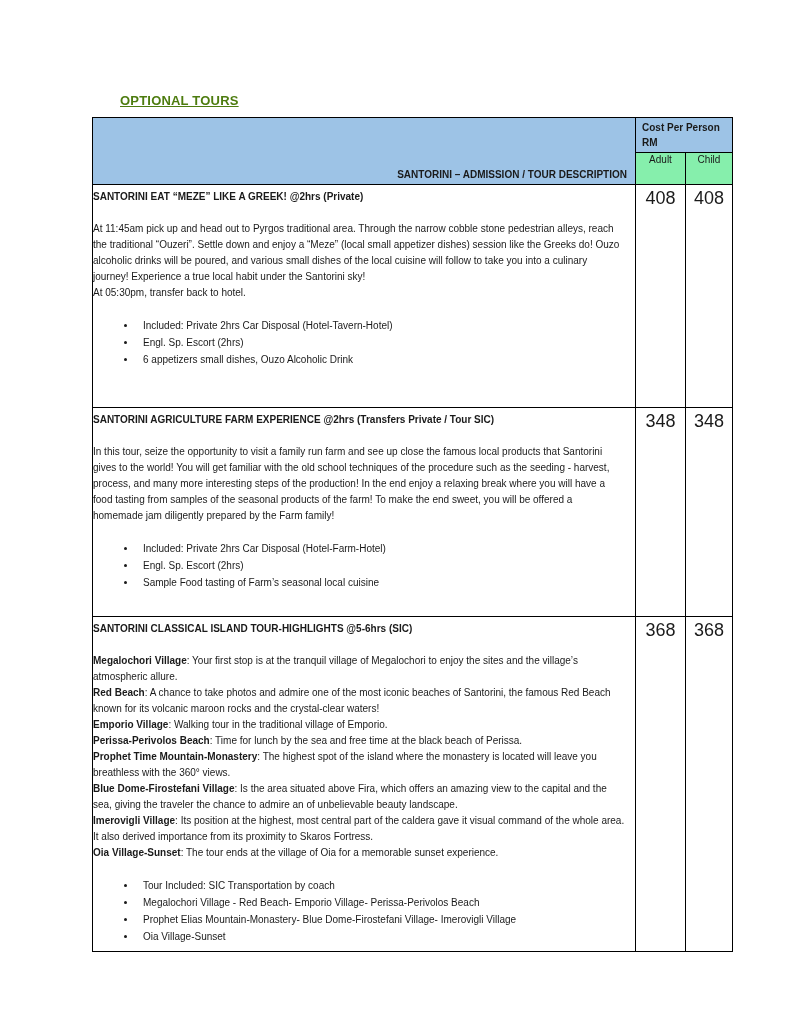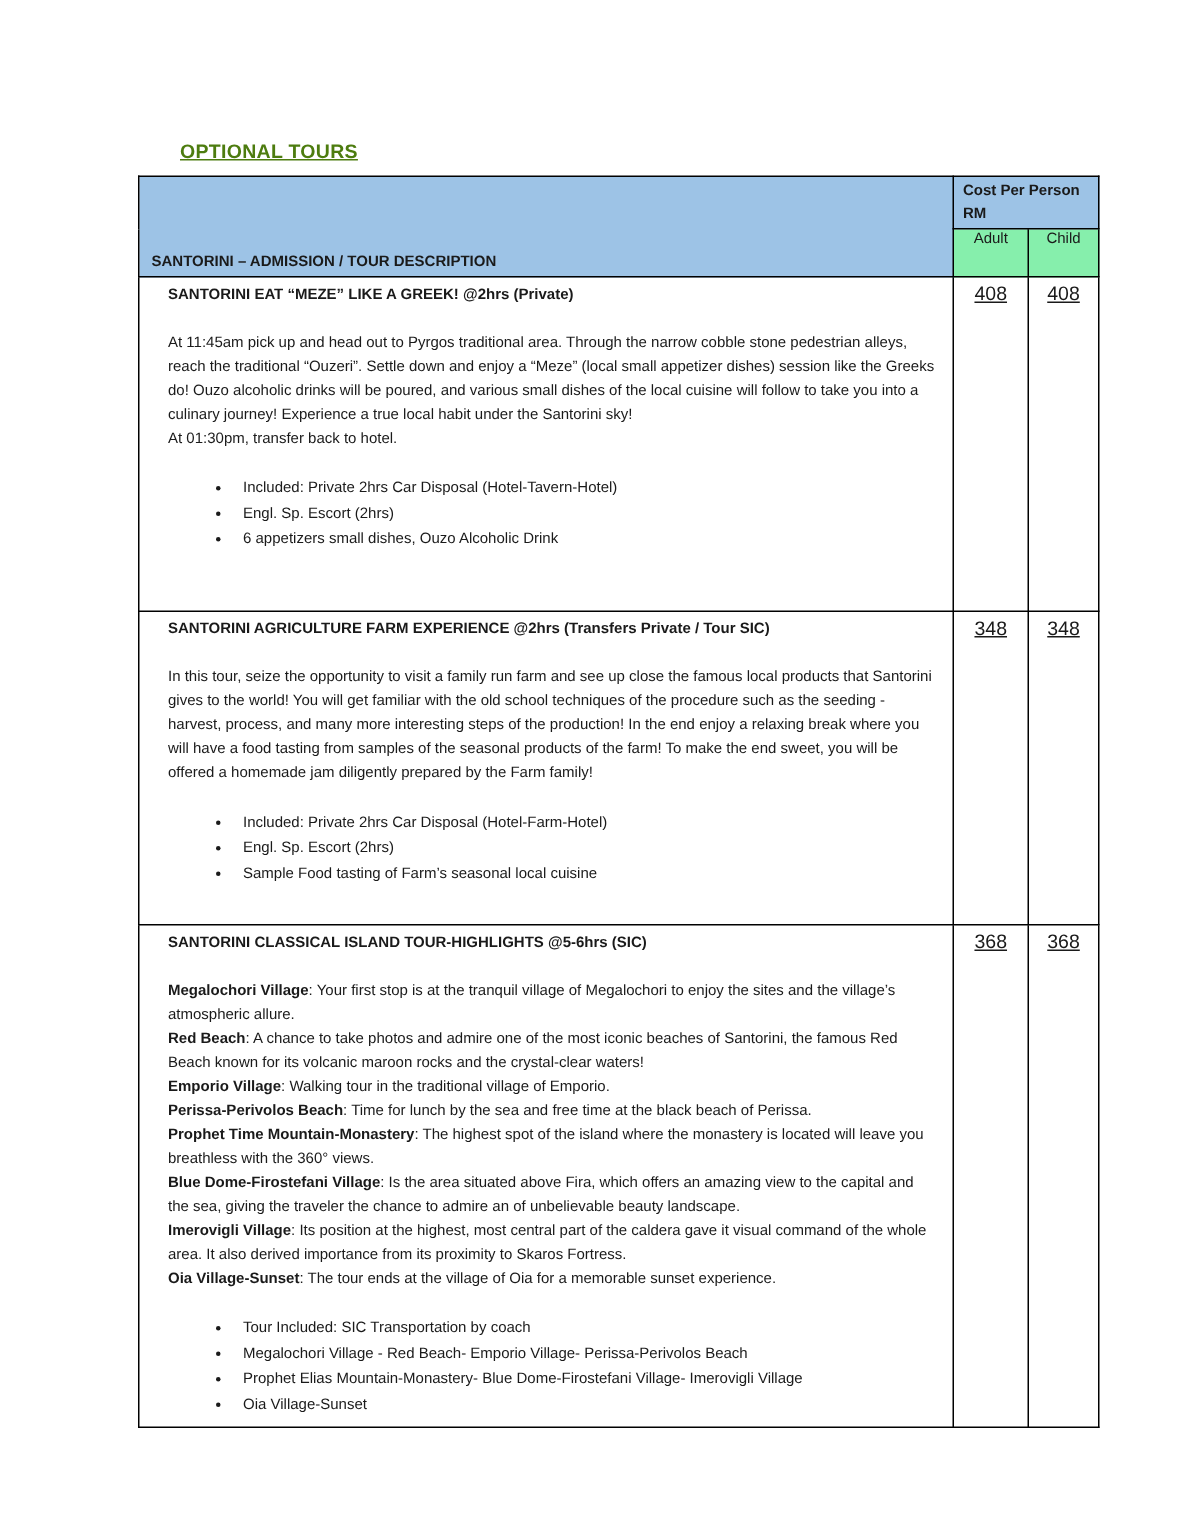--- a/index.html
+++ b/index.html
@@ -33,46 +33,45 @@
     font-size: 10px;
     vertical-align: top;
   }
   col.c-desc  { width: 543px; }
   col.c-adult { width: 50px; }
   col.c-child { width: 47px; }
 
   th.desc-header {
     background: #9DC3E6;
     vertical-align: bottom;
-    text-align: left;
+    text-align: right;
     padding: 3px 8px 4px 8px;
     font-weight: bold;
     height: 51px;
   }
   th.cost-header {
     background: #9DC3E6;
     text-align: left;
     padding: 2px 6px;
     font-weight: bold;
     line-height: 15px;
     height: 34px;
   }
   th.col-header {
     background: #86efac;
     text-align: center;
     padding: 1px 2px;
     font-weight: normal;
     height: 32px;
   }
-  td.desc-cell { padding: 4px 10px 6px 19px; margin-top: 16px; }
+  td.desc-cell { padding: 4px 10px 6px 0; margin-top: 16px; }
   td.price-cell {
     text-align: center;
     padding-top: 3px;
-    font-size: 13px;
-    text-decoration: underline;
+    font-size: 18px;
   }
   .tour-title { font-weight: bold; line-height: 16px; }
   .blank { height: 16px; }
   .para { line-height: 16px; }
   .hl { line-height: 16px; }
   .hl .lead { font-weight: bold; }
   ul.bullets {
     margin-left: 30px;
     padding-left: 14px;
     list-style-type: disc;
@@ -107,21 +106,21 @@
     </tr>
   </thead>
   <tbody>
 
     <tr>
       <td class="desc-cell">
         <div class="cell-inner-1">
           <div class="tour-title">SANTORINI EAT “MEZE” LIKE A GREEK! @2hrs (Private)</div>
           <div class="blank"></div>
           <div class="para">At 11:45am pick up and head out to Pyrgos traditional area. Through the narrow cobble stone pedestrian alleys, reach the traditional “Ouzeri”. Settle down and enjoy a “Meze” (local small appetizer dishes) session like the Greeks do! Ouzo alcoholic drinks will be poured, and various small dishes of the local cuisine will follow to take you into a culinary journey! Experience a true local habit under the Santorini sky!</div>
-          <div class="para">At 01:30pm, transfer back to hotel.</div>
+          <div class="para">At 05:30pm, transfer back to hotel.</div>
           <div class="blank"></div>
           <ul class="bullets">
             <li>Included: Private 2hrs Car Disposal (Hotel-Tavern-Hotel)</li>
             <li>Engl. Sp. Escort (2hrs)</li>
             <li>6 appetizers small dishes, Ouzo Alcoholic Drink</li>
           </ul>
         </div>
       </td>
       <td class="price-cell">408</td>
       <td class="price-cell">408</td>

